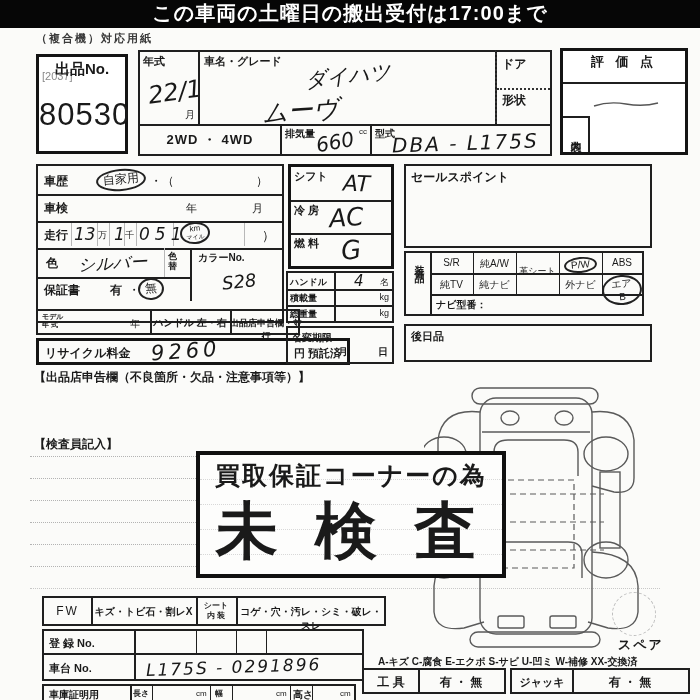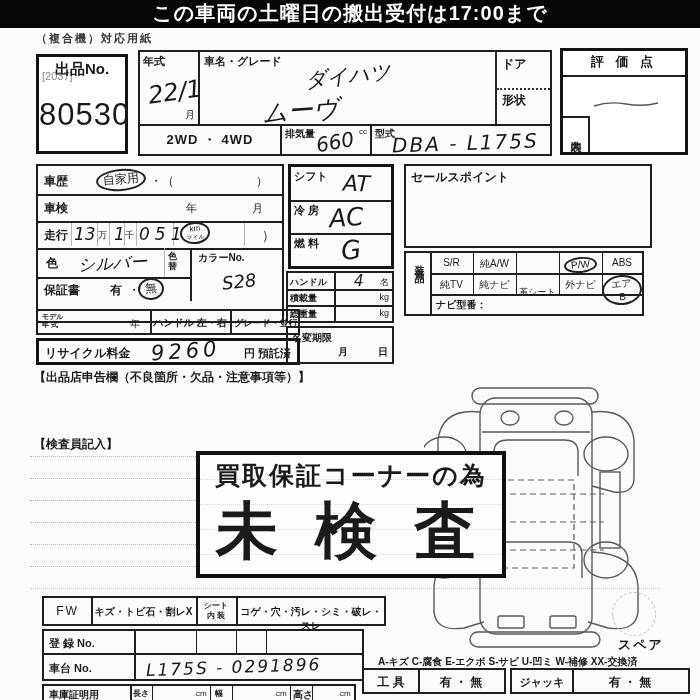--- a/index.html
+++ b/index.html
@@ -56,21 +56,21 @@
     <span class="abs lbl" data-name="displacement-label" style="left:3px;top:1px;font-size:10px">排気量</span>
     <span class="abs" data-name="displacement-unit" style="right:3px;top:1px;font-size:8px">cc</span>
     <span class="abs hand" data-name="displacement-value" style="left:34px;top:4px;font-size:20px;transform:rotate(-10deg)">660</span>
   </div>
   <div class="bx" data-name="model-code-cell" style="left:370px;top:124px;width:182px;height:32px">
     <span class="abs lbl" data-name="model-code-label" style="left:3px;top:1px;font-size:10px">型式</span>
     <span class="abs hand" data-name="model-code-value" style="left:20px;top:5px;font-size:20px;letter-spacing:2px;transform:rotate(-2deg)">DBA - L175S</span>
   </div>
 
   <div class="bx3" data-name="score-box" style="left:560px;top:48px;width:128px;height:107px;background:#fff">
-    <div class="abs lbl c" data-name="score-title" style="left:0;top:2px;width:100%;font-size:13px;letter-spacing:4px;border-bottom:2px solid #1f1f1f;padding-bottom:4px">評 価 点</div>
+    <div class="abs lbl c" data-name="score-title" style="left:0;top:2px;width:100%;font-size:13px;letter-spacing:4px;border-bottom:2px solid #1f1f1f;padding-bottom:11px">評 価 点</div>
     <svg class="abs" data-name="score-mark-squiggle" style="left:28px;top:48px" width="70" height="10" viewBox="0 0 70 10">
       <path d="M3,7 Q18,2 35,5 T67,4" fill="none" stroke="#555" stroke-width="1.4"></path>
     </svg>
     <div class="abs" data-name="interior-cell" style="left:0;bottom:0;width:25px;height:34px;border-top:2px solid #1f1f1f;border-right:2px solid #1f1f1f">
       <span class="vert lbl" data-name="interior-label" style="font-size:11px;margin-left:5px;margin-top:1px;display:inline-block">内装</span>
     </div>
   </div>
 
   <div class="bx" data-name="details-table" style="left:36px;top:164px;width:248px;height:159px">
     <div class="hl" style="left:0;top:28px;width:100%"></div>
@@ -121,24 +121,24 @@
   </div>
 
   <div class="bx" data-name="model-year-row" style="left:36px;top:309px;width:264px;height:26px">
     <div class="vl" style="left:112px;top:0;height:22px"></div>
     <div class="vl" style="left:192px;top:0;height:22px"></div>
     <span class="abs lbl" data-name="model-label" style="left:4px;top:2px;font-size:7px;line-height:8px">
       <span>モデル</span><br><span>年 式</span>
     </span>
     <span class="abs" data-name="model-year-unit" style="left:92px;top:6px;font-size:10px">年</span>
     <span class="abs lbl c" data-name="handle-label" style="left:112px;top:5px;width:80px;font-size:10px">ハンドル 左・右</span>
-    <span class="abs lbl c" data-name="dealer-label" style="left:192px;top:6px;width:72px;font-size:9px">グレード・並行</span>
-  </div>
-
-  <div class="bx3" data-name="recycle-fee-box" style="left:36px;top:338px;width:264px;height:27px">
+    <span class="abs lbl c" data-name="dealer-label" style="left:192px;top:6px;width:72px;font-size:9px">出品店申告欄・並行</span>
+  </div>
+
+  <div class="bx3" data-name="recycle-fee-box" style="left:36px;top:338px;width:314px;height:27px">
     <span class="abs lbl" data-name="recycle-label" style="left:6px;top:4px;font-size:12px">リサイクル料金</span>
     <span class="abs hand" data-name="recycle-value" style="left:112px;top:-2px;font-size:21px;letter-spacing:4px;transform:rotate(-4deg)">9260</span>
     <span class="abs lbl" data-name="recycle-unit-note" style="right:6px;top:5px;font-size:11px">円 預託済</span>
   </div>
 
   <div class="abs lbl" data-name="declaration-note" style="left:34px;top:369px;font-size:12px">【出品店申告欄（不良箇所・欠品・注意事項等）】</div>
 
   <div class="bx3" data-name="powertrain-box" style="left:288px;top:164px;width:106px;height:105px">
     <div class="hl" style="left:0;top:33px;width:100%"></div>
     <div class="hl" style="left:0;top:66px;width:100%"></div>
@@ -182,28 +182,31 @@
     <div class="vl" style="left:153px;top:0;height:41px;width:1px"></div>
     <div class="vl" style="left:196px;top:0;height:41px;width:1px"></div>
     <span class="abs vert lbl" data-name="equipment-label" style="left:6px;top:4px;font-size:10px;letter-spacing:4px">装備品</span>
     <span class="abs c" data-name="equip-sr" style="left:24px;top:4px;width:43px;font-size:10px">S/R</span>
     <span class="abs c" data-name="equip-aw" style="left:67px;top:4px;width:43px;font-size:10px">純A/W</span>
 
     <span class="abs c" data-name="equip-pw" style="left:153px;top:1px;width:43px"><span class="circ" style="font-size:10px">P/W</span></span>
     <span class="abs c" data-name="equip-abs" style="left:196px;top:4px;width:40px;font-size:10px">ABS</span>
     <span class="abs c" data-name="equip-tv" style="left:24px;top:25px;width:43px;font-size:10px">純TV</span>
     <span class="abs c" data-name="equip-navi" style="left:67px;top:25px;width:43px;font-size:10px">純ナビ</span>
-    <span class="abs c" data-name="equip-leather" style="left:110px;top:33px;width:43px;font-size:9px">革シート</span>
+    <span class="abs c" data-name="equip-leather" style="left:110px;top:12px;width:43px;font-size:9px">革シート</span>
     <span class="abs c" data-name="equip-extnavi" style="left:153px;top:25px;width:43px;font-size:10px">外ナビ</span>
     <span class="abs c" data-name="equip-airbag" style="left:196px;top:22px;width:40px"><span class="circ" style="font-size:10px">エアB</span></span>
     <span class="abs lbl" data-name="navi-model-label" style="left:30px;top:45px;font-size:10px">ナビ型番：</span>
   </div>
 
   <style></style>
 
+  <div class="bx" data-name="later-items-box" style="left:404px;top:324px;width:248px;height:38px">
+    <span class="abs lbl" data-name="later-items-label" style="left:5px;top:3px;font-size:11px">後日品</span>
+  </div>
 
   <div class="abs lbl" data-name="inspector-note" style="left:34px;top:436px;font-size:12px">【検査員記入】</div>
   <div class="dot" data-name="ruled-line" style="left:30px;top:456px;width:466px"></div>
   <div class="dot" data-name="ruled-line" style="left:30px;top:478px;width:466px"></div>
   <div class="dot" data-name="ruled-line" style="left:30px;top:500px;width:470px"></div>
   <div class="dot" data-name="ruled-line" style="left:30px;top:522px;width:470px"></div>
   <div class="dot" data-name="ruled-line" style="left:30px;top:544px;width:472px"></div>
   <div class="dot" data-name="ruled-line" style="left:30px;top:566px;width:472px"></div>
   <div class="dot" data-name="ruled-line" style="left:30px;top:588px;width:630px;border-top-color:#c8c8c8"></div>
 

